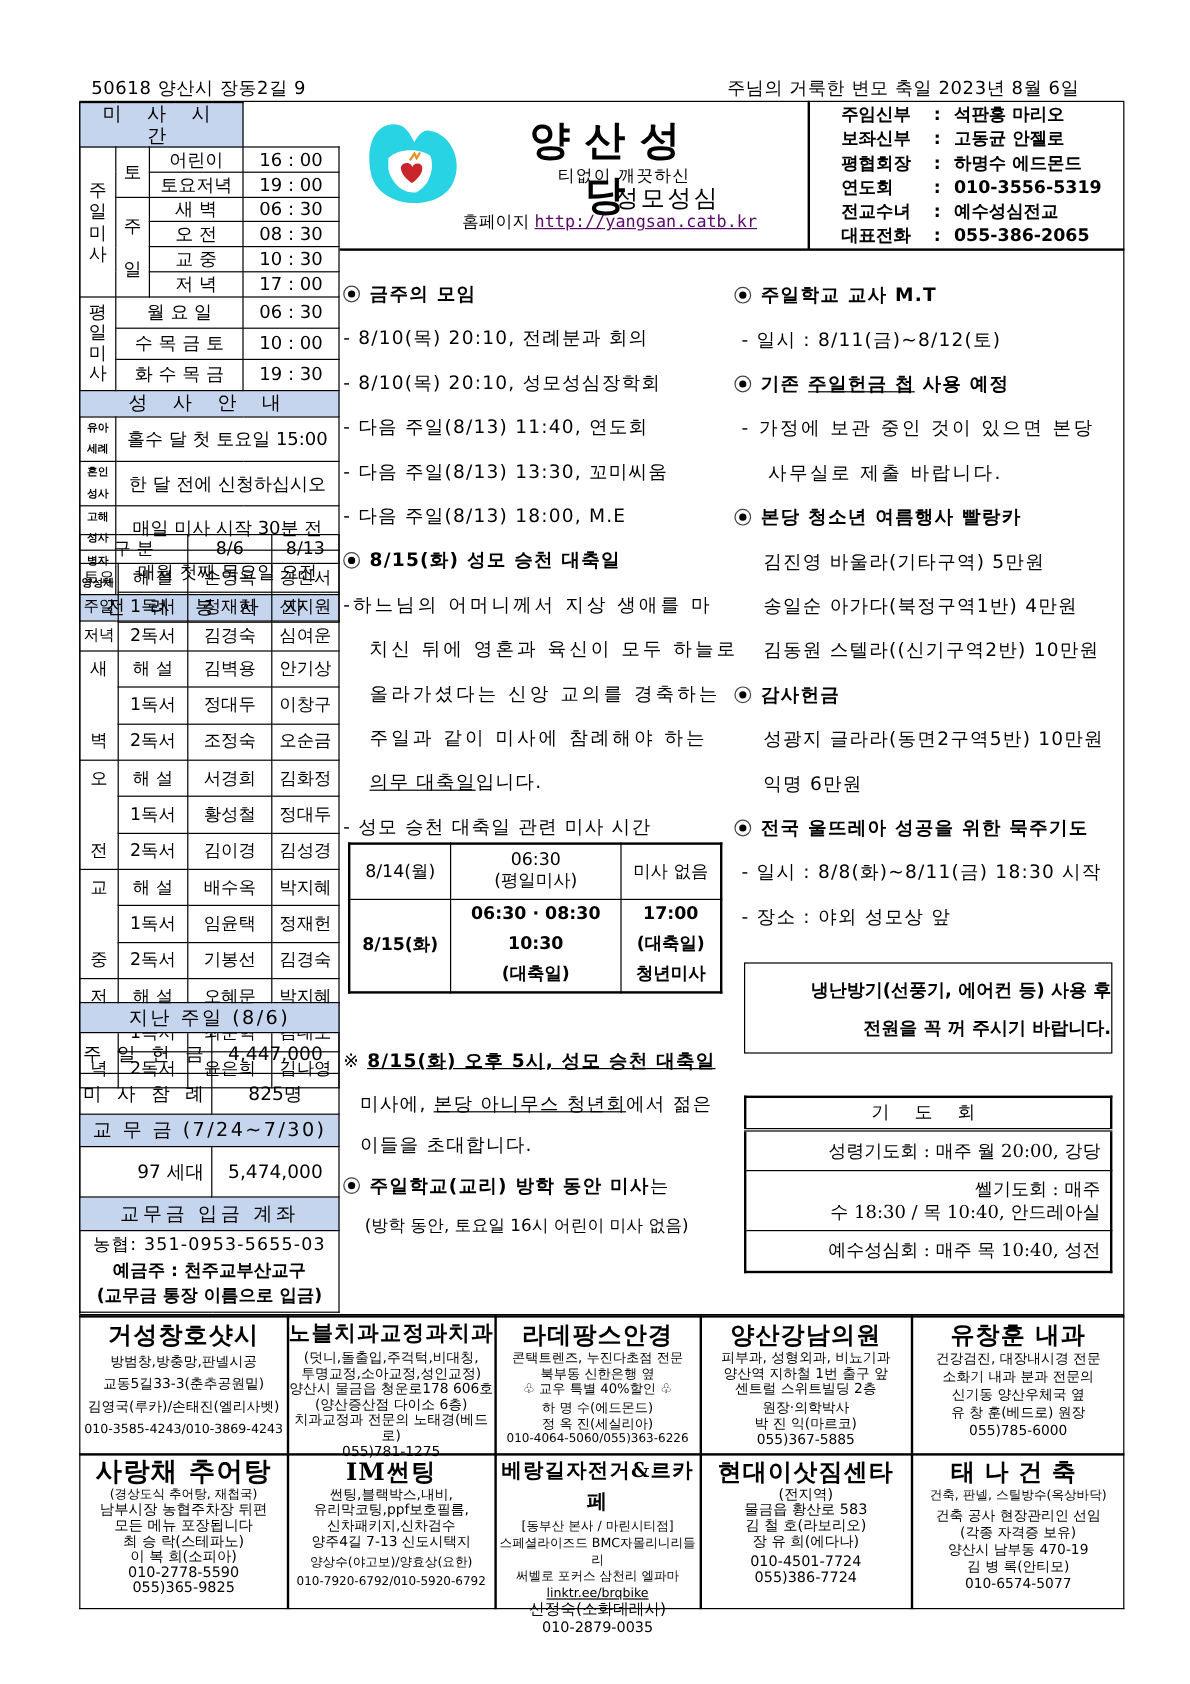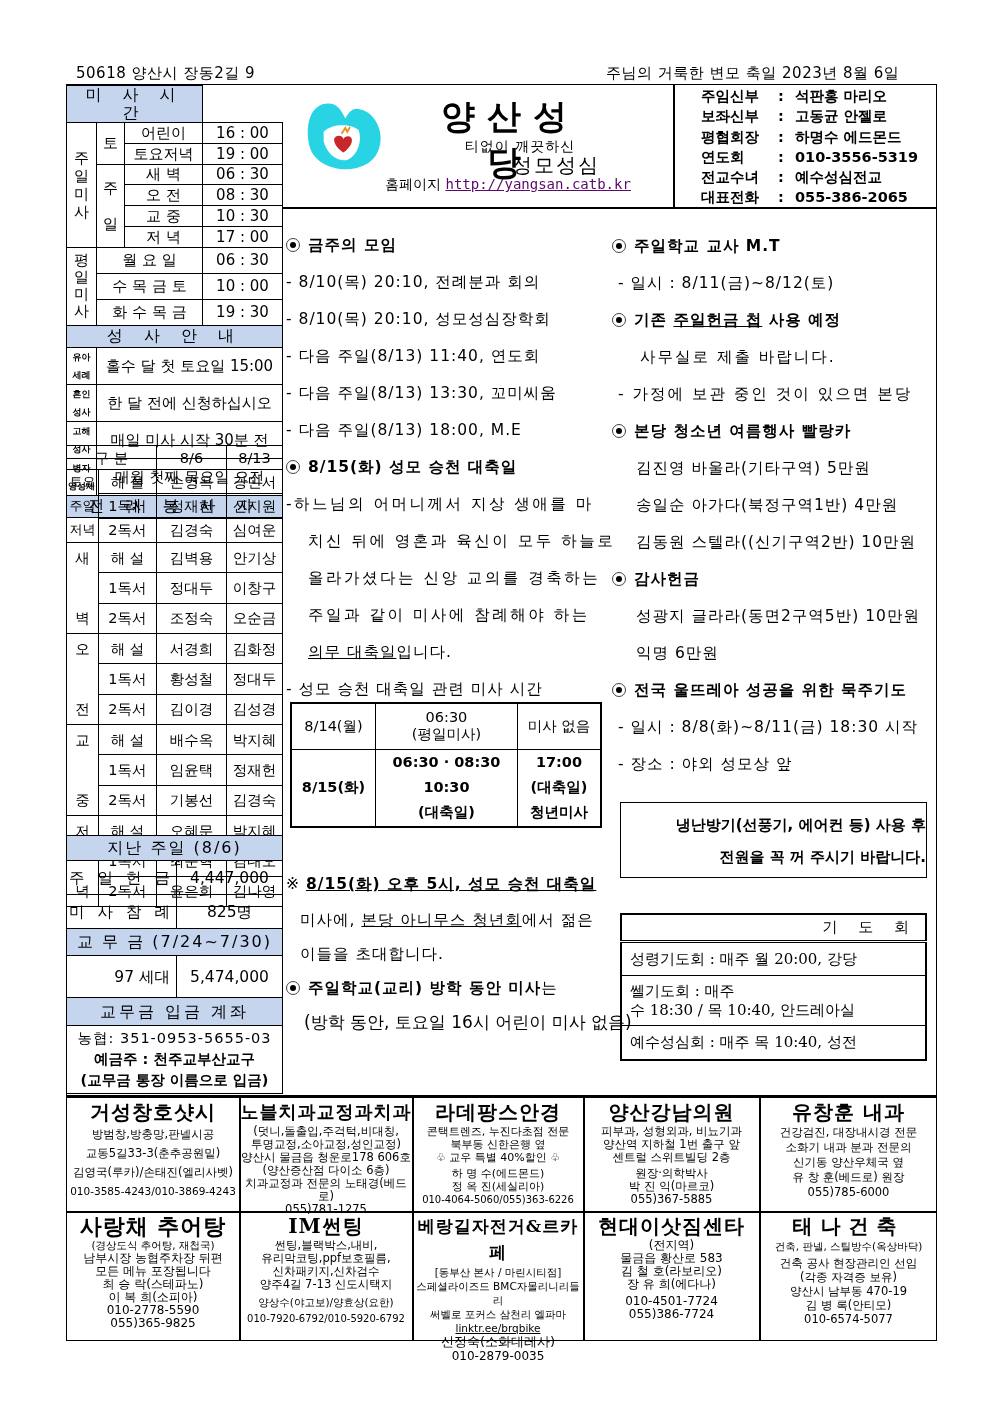--- a/index.html
+++ b/index.html
@@ -30,21 +30,21 @@
   .col { position: absolute; font-size: 15.5px; }
   .col .ln { height: 37px; line-height: 37px; white-space: nowrap; letter-spacing: 1px; }
   .bullet { display: inline-block; width: 14px; height: 14px; border: 1.3px solid #444; border-radius: 50%; position: relative; vertical-align: -2px; margin-right: 8px; }
   .bullet::after { content: ""; position: absolute; left: 3px; top: 3px; width: 6px; height: 6px; border-radius: 50%; background: #000; }
   .b { font-weight: bold; }
   .u { text-decoration: underline; }
   .mt { position: absolute; left: 290px; top: 702px; width: 312px; font-size: 14.5px; border: 2px solid #000; }
   .mt td { border: 1px solid #000; text-align: center; }
   .notice { position: absolute; left: 620px; top: 802px; width: 307px; height: 76px; border: 1px solid #000; text-align: right; font-weight: bold; font-size: 15px; line-height: 32px; padding-top: 6px; }
   .prayer { position: absolute; left: 620px; top: 913px; width: 307px; border: 2px solid #000; font-family: "DejaVu Serif", serif; font-size: 15px; }
-  .prayer td { border-bottom: 1px solid #000; padding: 3px 8px; }
+  .prayer td { border-bottom: 1px solid #000; padding: 3px 8px; text-align: right; }
   .ads { position: absolute; left: 66px; top: 1096px; width: 871px; height: 245px; border: 1.5px solid #000; border-top: none; }
   .ad { position: absolute; text-align: center; font-size: 11.5px; line-height: 13px; overflow: hidden; }
   .ad .nm { font-family: "DejaVu Serif", serif; font-size: 20px; font-weight: bold; line-height: 26px; letter-spacing: 1px; }
 </style>
 </head>
 <body>
 
 <div class="abs topline" style="left:76px">50618 양산시 장동2길 9</div>
 <div class="abs topline" style="left:606px">주님의 거룩한 변모 축일  2023년 8월 6일</div>
 
@@ -308,50 +308,50 @@
         </td>
       </tr>
 </tbody>
   </table>
 
 <div class="col" style="left:286px;top:866px;width:330px">
   <div class="ln"><span>※</span> <span class="b u">8/15(화) 오후 5시, 성모 승천 대축일</span></div>
   <div class="ln" style="padding-left:14px;height:34px;line-height:34px"><span>미사에, </span><span class="u">본당 아니무스 청년회</span><span>에서 젊은</span></div>
   <div class="ln" style="padding-left:14px;height:34px;line-height:34px">이들을 초대합니다.</div>
   <div class="ln" style="height:34px;line-height:34px"><span class="bullet"></span><span class="b">주일학교(교리) 방학 동안 미사</span><span>는</span></div>
-  <div class="ln" style="padding-left:18px;height:34px;line-height:34px;font-size:17px;letter-spacing:0">(방학 동안, 토요일 16시 어린이 미사 없음)</div>
+  <div class="ln" style="padding-left:18px;height:34px;line-height:34px;font-size:14px;letter-spacing:0">(방학 동안, 토요일 16시 어린이 미사 없음)</div>
 </div>
 
 <div class="col" style="left:612px;top:228px;width:325px">
   <div class="ln b"><span class="bullet"></span><span>주일학교 교사 M.T</span></div>
   <div class="ln" style="padding-left:6px">- 일시 : 8/11(금)~8/12(토)</div>
   <div class="ln b"><span class="bullet"></span><span>기존 </span><span class="u">주일헌금 첩</span><span> 사용 예정</span></div>
+  <div class="ln" style="padding-left:6px;letter-spacing:2px">- 가정에 보관 중인 것이 있으면 본당</div>
   <div class="ln" style="padding-left:28px;letter-spacing:2px">사무실로 제출 바랍니다.</div>
-  <div class="ln" style="padding-left:6px;letter-spacing:2px">- 가정에 보관 중인 것이 있으면 본당</div>
   <div class="ln b"><span class="bullet"></span><span>본당 청소년 여름행사 빨랑카</span></div>
   <div class="ln" style="padding-left:24px">김진영 바울라(기타구역) 5만원</div>
   <div class="ln" style="padding-left:24px">송일순 아가다(북정구역1반) 4만원</div>
   <div class="ln" style="padding-left:24px">김동원 스텔라((신기구역2반) 10만원</div>
   <div class="ln b"><span class="bullet"></span><span>감사헌금</span></div>
   <div class="ln" style="padding-left:24px">성광지 글라라(동면2구역5반) 10만원</div>
   <div class="ln" style="padding-left:24px">익명 6만원</div>
   <div class="ln b"><span class="bullet"></span><span>전국 울뜨레아 성공을 위한 묵주기도</span></div>
   <div class="ln" style="padding-left:6px">- 일시 : 8/8(화)~8/11(금) 18:30 시작</div>
   <div class="ln" style="padding-left:6px">- 장소 : 야외 성모상 앞</div>
 </div>
 
 <div class="notice">
   <div>냉난방기(선풍기, 에어컨 등) 사용 후</div>
   <div>전원을 꼭 꺼 주시기 바랍니다.</div>
 </div>
 
 <table class="prayer">
   <tbody>
       <tr>
-        <td style="text-align:right;letter-spacing:8px;border-bottom:3px double #000;height:25px">기 도 회</td>
+        <td style="text-align:center;letter-spacing:8px;border-bottom:3px double #000;height:25px">기 도 회</td>
       </tr>
   <tr>
         <td style="height:34px">성령기도회 : 매주 월 20:00, 강당</td>
       </tr>
   <tr>
         <td style="height:50px;line-height:19px">
           <div>쎌기도회 : 매주</div>
           <div>수 18:30 / 목 10:40, 안드레아실</div>
         </td>
       </tr>

